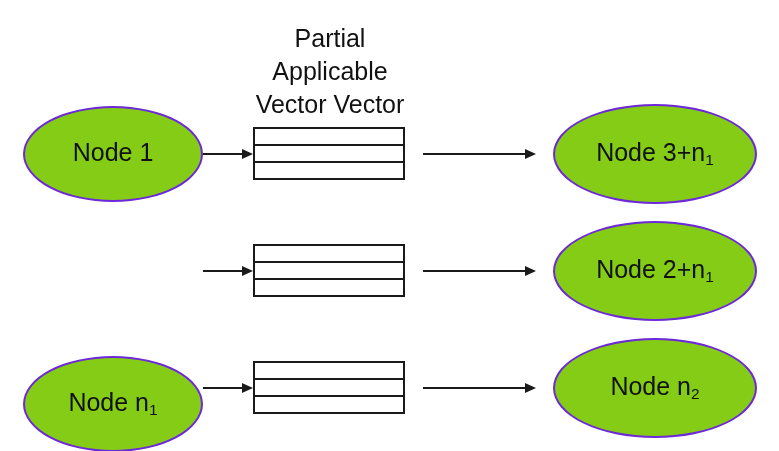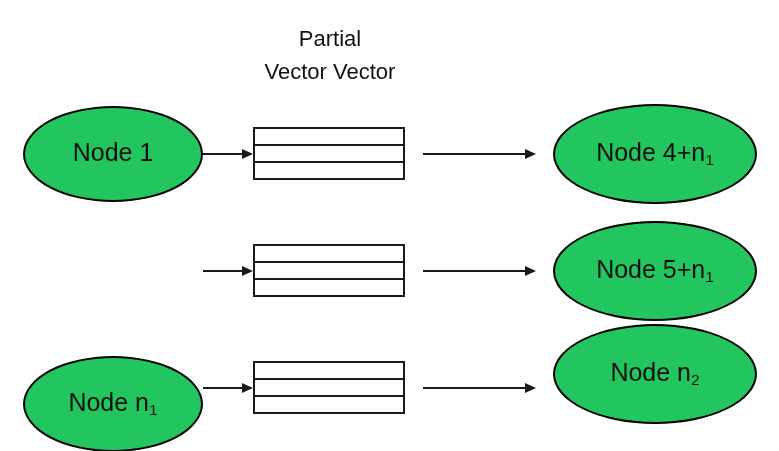--- a/index.html
+++ b/index.html
@@ -15,30 +15,30 @@
     background: #ffffff;
     overflow: hidden;
     color: #000000;
   }
   .diagram-title {
     position: absolute;
     left: 219px;
     top: 22px;
     width: 222px;
     text-align: center;
-    font-size: 22px;
+    font-size: 25px;
     line-height: 33px;
     color: #111111;
   }
   .node {
     position: absolute;
     box-sizing: border-box;
-    border: 2px solid #000000;
+    border: 2px solid #6d28d9;
     border-radius: 50%;
-    background: #22c55e;
+    background: #84cc16;
     display: flex;
     align-items: center;
     justify-content: center;
     font-size: 25px;
     color: #111111;
     white-space: nowrap;
   }
   .node-left  { left: 23px;  width: 180px; height: 96px; }
   .node-right { left: 553px; width: 204px; height: 100px; }
   .sub {
@@ -79,73 +79,74 @@
   .arrow-short { left: 203px; width: 50px; }
   .arrow-long  { left: 423px; width: 113px; }
 </style>
 </head>
 <body>
 
 <div class="canvas">
 
   <div class="diagram-title">
     <div>Partial</div>
+    <div>Applicable</div>
     <div>Vector Vector</div>
   </div>
 
   <div class="node node-left" style="top:106px;">
     <span><span>Node 1</span><span class="sub"></span></span>
   </div>
   <div class="arrow arrow-short" style="top:148px;">
     <div class="shaft"></div>
     <div class="head"></div>
   </div>
   <div class="vbox" style="top:127px;">
     <div class="cell"></div>
     <div class="cell"></div>
     <div class="cell"></div>
   </div>
   <div class="arrow arrow-long" style="top:148px;">
     <div class="shaft"></div>
     <div class="head"></div>
   </div>
   <div class="node node-right" style="top:104px;">
-    <span><span>Node 4+n</span><span class="sub">1</span></span>
+    <span><span>Node 3+n</span><span class="sub">1</span></span>
   </div>
 
   <div class="arrow arrow-short" style="top:265px;">
     <div class="shaft"></div>
     <div class="head"></div>
   </div>
   <div class="vbox" style="top:244px;">
     <div class="cell"></div>
     <div class="cell"></div>
     <div class="cell"></div>
   </div>
   <div class="arrow arrow-long" style="top:265px;">
     <div class="shaft"></div>
     <div class="head"></div>
   </div>
   <div class="node node-right" style="top:221px;">
-    <span><span>Node 5+n</span><span class="sub">1</span></span>
+    <span><span>Node 2+n</span><span class="sub">1</span></span>
   </div>
 
   <div class="node node-left" style="top:356px;">
     <span><span>Node n</span><span class="sub">1</span></span>
   </div>
   <div class="arrow arrow-short" style="top:382px;">
     <div class="shaft"></div>
     <div class="head"></div>
   </div>
   <div class="vbox" style="top:361px;">
     <div class="cell"></div>
     <div class="cell"></div>
     <div class="cell"></div>
   </div>
   <div class="arrow arrow-long" style="top:382px;">
     <div class="shaft"></div>
     <div class="head"></div>
   </div>
-  <div class="node node-right" style="top:324px;">
+  <div class="node node-right" style="top:338px;">
     <span><span>Node n</span><span class="sub">2</span></span>
   </div>
 
 </div>
 
 </body></html>

